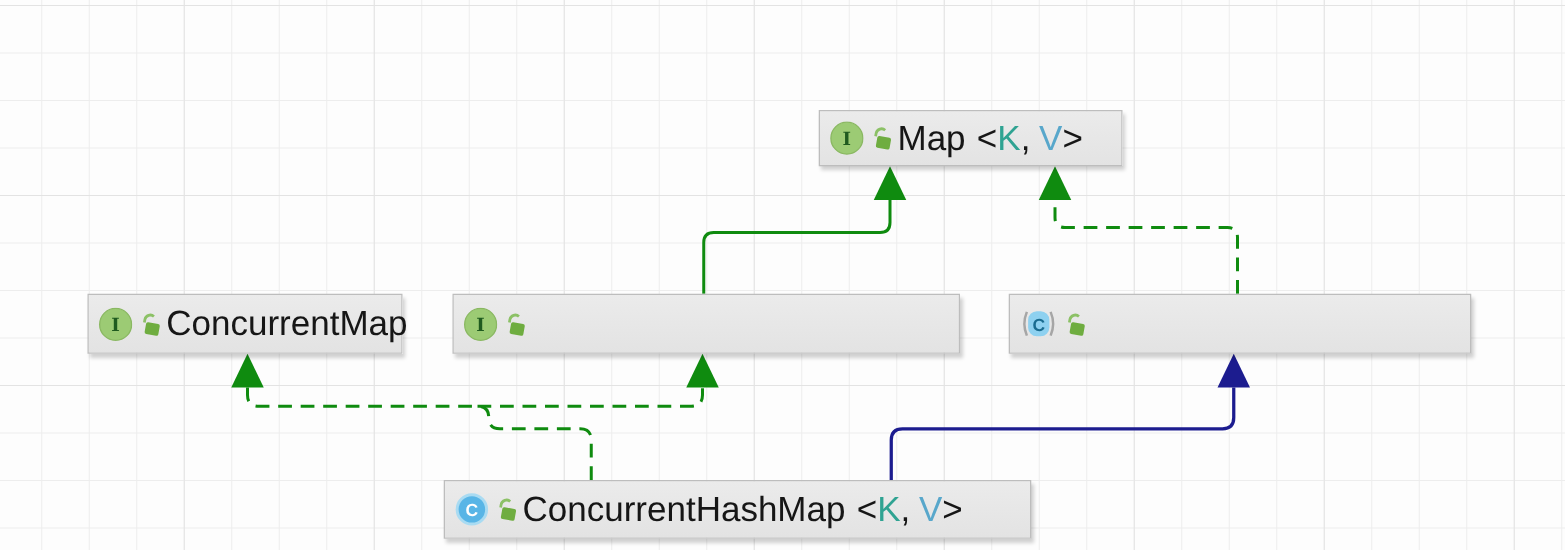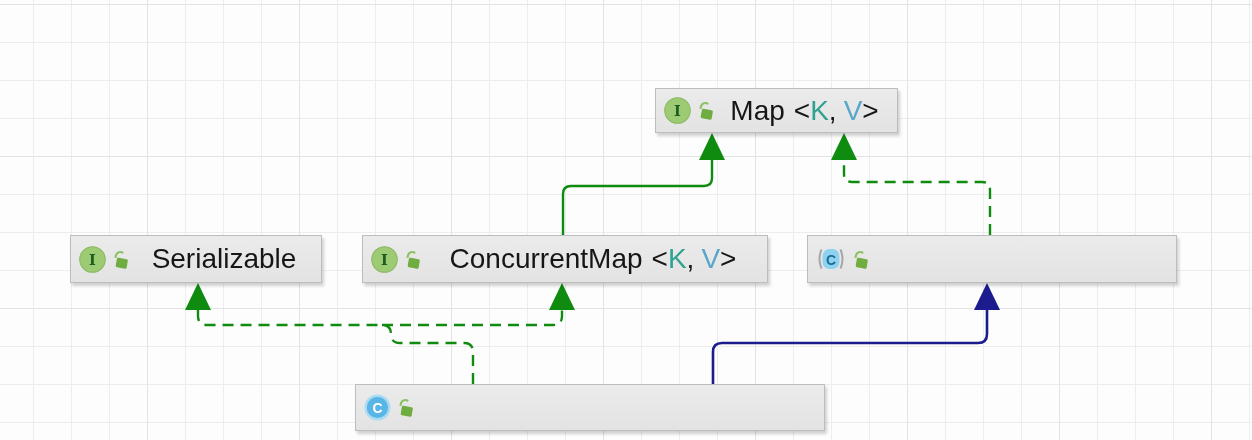--- a/index.html
+++ b/index.html
@@ -25,21 +25,21 @@
     border:1px solid #bdbdbd;
     box-shadow:2px 3px 3px rgba(0,0,0,0.18);
     box-sizing:border-box;
     padding-left:8px;padding-right:6px;
     white-space:nowrap;
   }
   .icons{display:flex;align-items:center;flex:0 0 auto;}
   .icons .icon{display:inline-flex;align-items:center;}
   .icons .lock{margin-left:4px;}
   .label{
-    flex:1 1 auto;text-align:center;
+    flex:1 1 auto;
     font-size:28px;color:#161616;
   }
   .lt{margin-left:9px;}
   .comma{margin-right:7px;}
   .tp-k{color:#2fa392;}
   .tp-v{color:#58a7cb;}
   #node-map               {left:655px;top:88px; width:243px;height:45px;}
   #node-serializable      {left:70px; top:235px;width:252px;height:48px;}
   #node-concurrent-map    {left:362px;top:235px;width:406px;height:48px;}
   #node-abstract-map      {left:807px;top:235px;width:370px;height:48px;}
@@ -108,41 +108,40 @@
       </span>
       <span class="icon lock">
         <svg viewBox="0 0 24 24" width="23" height="23">
           <g transform="rotate(10 12 14)">
             <path d="M5.2 11.5 L5.2 9 A4.6 4.6 0 0 1 12.2 5.2" fill="none" stroke="#8cc166" stroke-width="2.3"></path>
             <rect x="6.8" y="10.8" width="11.6" height="10" rx="1.6" fill="#6fad40"></rect>
           </g>
         </svg>
       </span>
     </span>
-    <span class="label"><span>Serializable</span></span>
+    <span class="label"><span>ConcurrentMap</span></span>
   </div>
 
   <div class="node" id="node-concurrent-map">
     <span class="icons">
       <span class="icon">
         <svg viewBox="0 0 26 26" width="27" height="27">
           <circle cx="13" cy="13" r="12.3" fill="#9ccb74" stroke="#8ab862" stroke-width="1"></circle>
           <text x="13" y="18" text-anchor="middle" font-size="14" font-weight="bold" font-family="DejaVu Serif, serif" fill="#1f5b1f">I</text>
         </svg>
       </span>
       <span class="icon lock">
         <svg viewBox="0 0 24 24" width="23" height="23">
           <g transform="rotate(10 12 14)">
             <path d="M5.2 11.5 L5.2 9 A4.6 4.6 0 0 1 12.2 5.2" fill="none" stroke="#8cc166" stroke-width="2.3"></path>
             <rect x="6.8" y="10.8" width="11.6" height="10" rx="1.6" fill="#6fad40"></rect>
           </g>
         </svg>
       </span>
     </span>
-    <span class="label"><span>ConcurrentMap</span><span class="lt">&lt;</span><span class="tp-k">K</span><span class="comma">,</span><span class="tp-v">V</span><span>&gt;</span></span>
   </div>
 
   <div class="node" id="node-abstract-map">
     <span class="icons">
       <span class="icon">
         <svg viewBox="0 0 30 26" width="30" height="26">
           <path d="M5.5 3.5 Q1.5 13 5.5 22.5" stroke="#a6a6a6" stroke-width="2" fill="none"></path>
           <path d="M24.5 3.5 Q28.5 13 24.5 22.5" stroke="#a6a6a6" stroke-width="2" fill="none"></path>
           <rect x="6.5" y="3" width="17" height="20" rx="7" fill="#8ed1f0"></rect>
           <text x="15" y="18.5" text-anchor="middle" font-size="14" font-weight="bold" font-family="Liberation Sans, sans-serif" fill="#1a6c90">C</text>
@@ -170,15 +169,16 @@
       </span>
       <span class="icon lock">
         <svg viewBox="0 0 24 24" width="23" height="23">
           <g transform="rotate(10 12 14)">
             <path d="M5.2 11.5 L5.2 9 A4.6 4.6 0 0 1 12.2 5.2" fill="none" stroke="#8cc166" stroke-width="2.3"></path>
             <rect x="6.8" y="10.8" width="11.6" height="10" rx="1.6" fill="#6fad40"></rect>
           </g>
         </svg>
       </span>
     </span>
+    <span class="label"><span>ConcurrentHashMap</span><span class="lt">&lt;</span><span class="tp-k">K</span><span class="comma">,</span><span class="tp-v">V</span><span>&gt;</span></span>
   </div>
 
 </div>
 
 </body></html>

